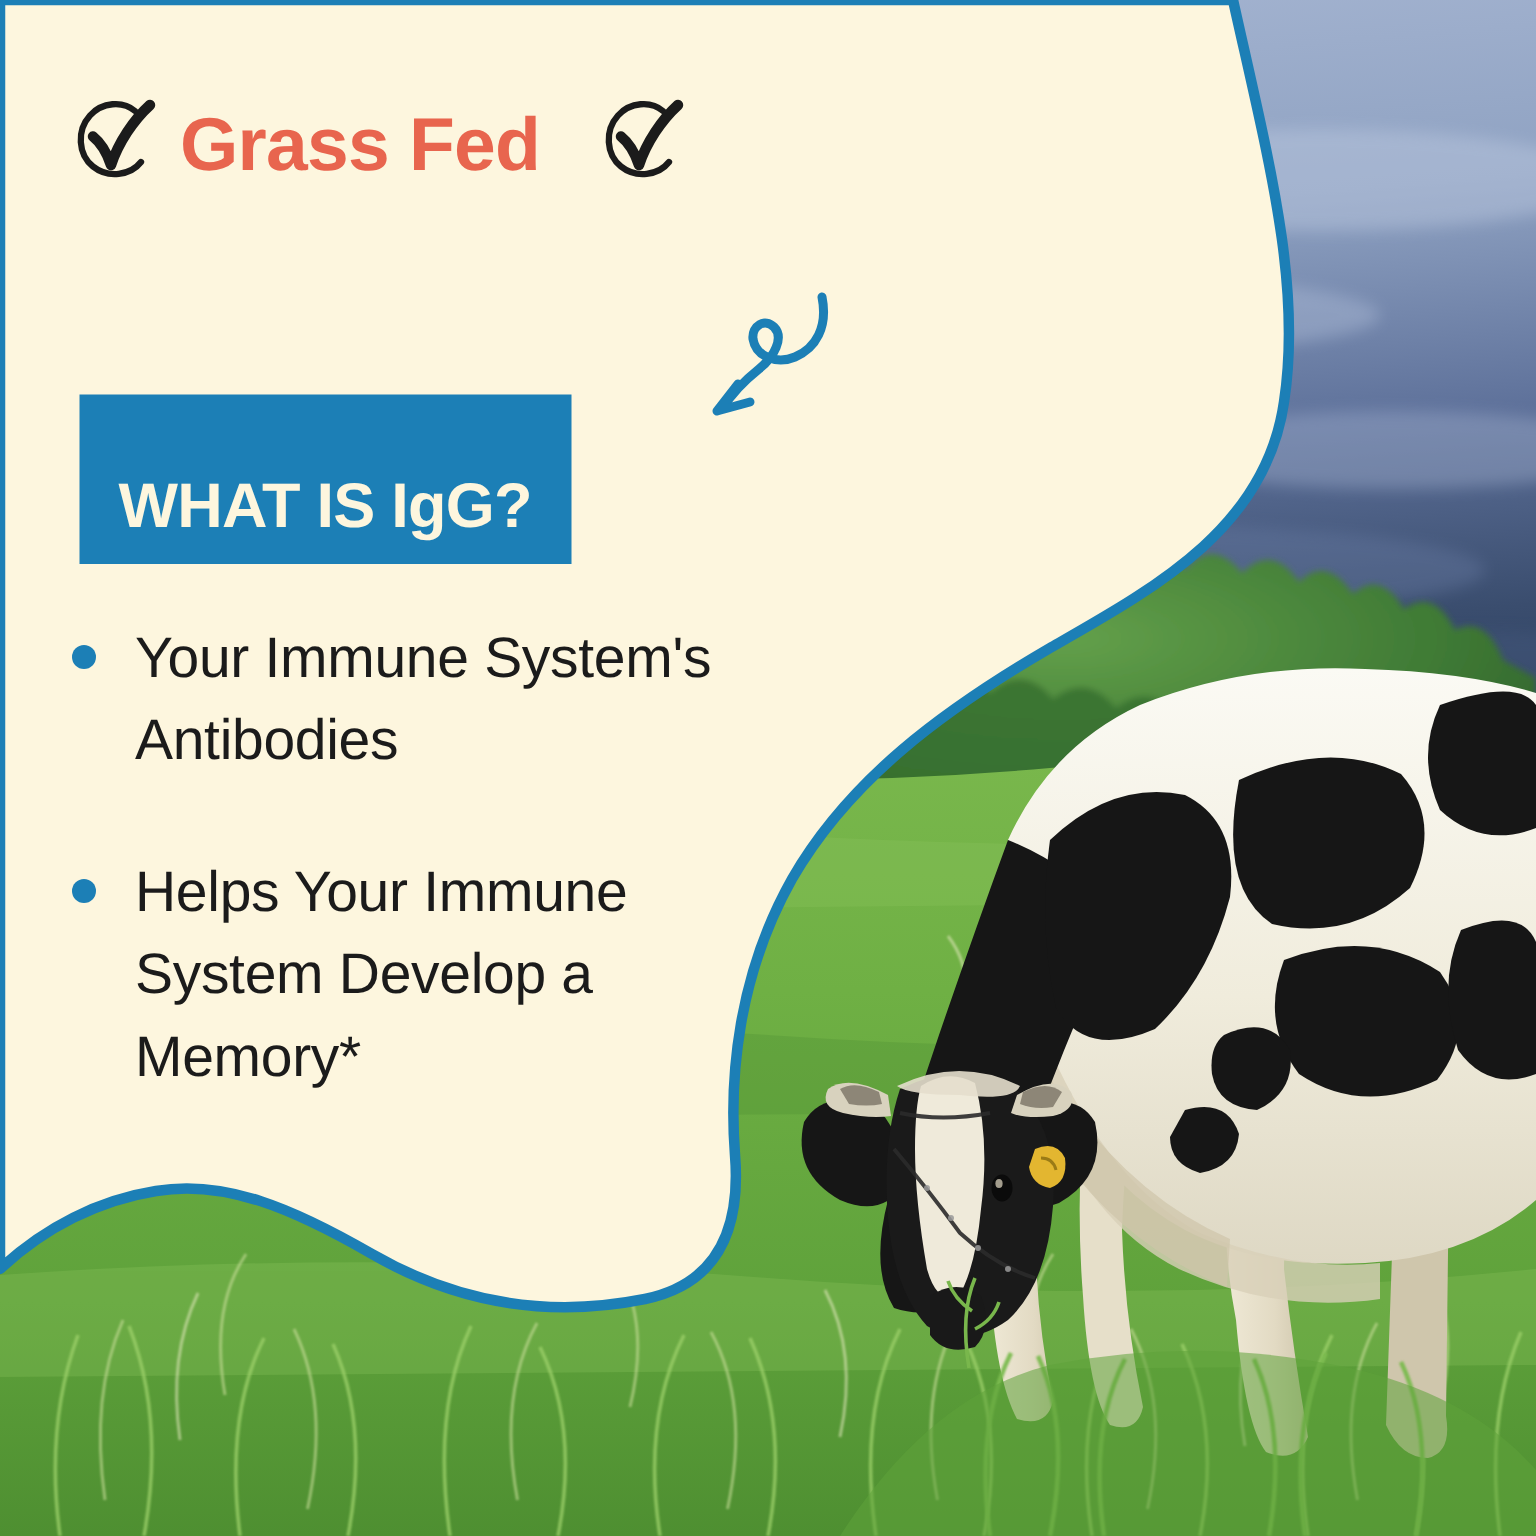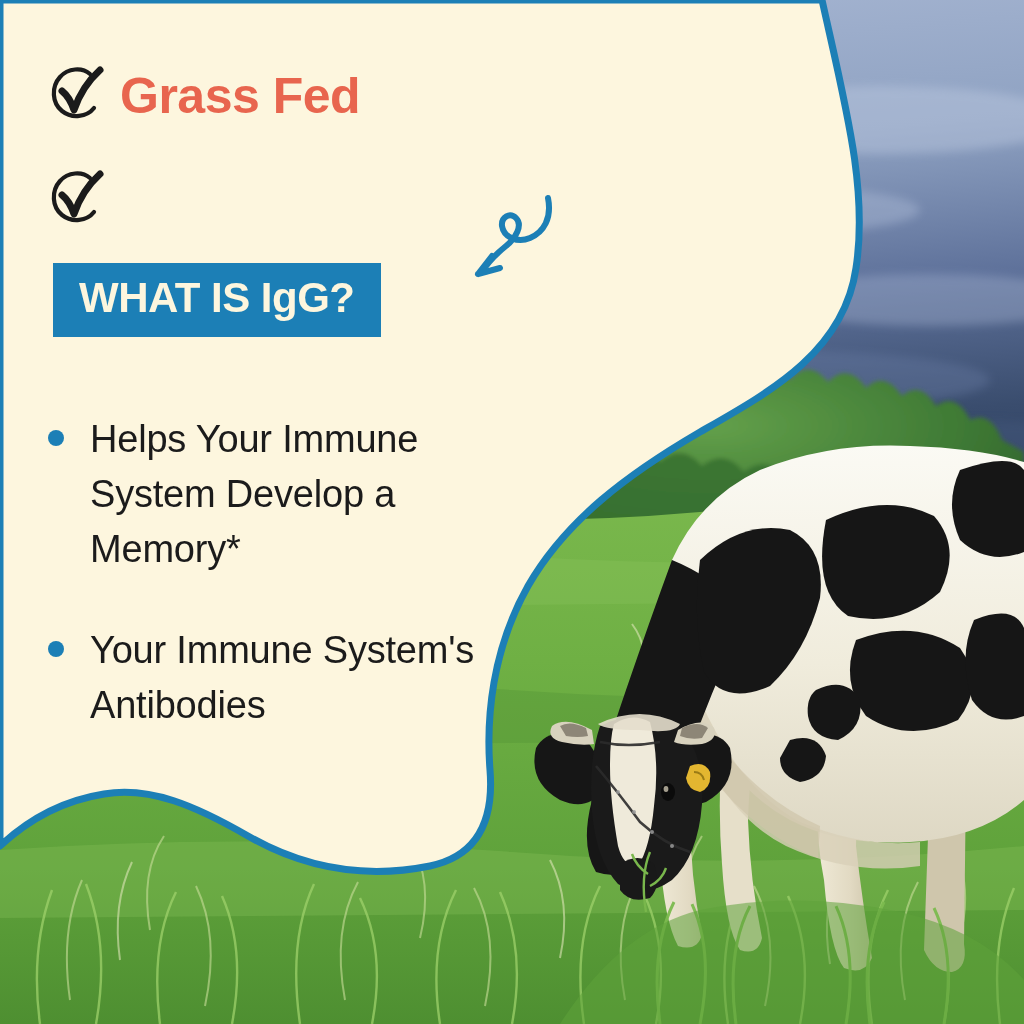--- a/index.html
+++ b/index.html
@@ -14,39 +14,39 @@
   .photo{position:absolute;inset:0;overflow:hidden;}
   .photo svg{display:block;width:1024px;height:1024px;}
 
   
   .panel-layer{position:absolute;inset:0;}
   .panel-layer svg{display:block;width:1024px;height:1024px;}
 
   
   .content{position:absolute;inset:0;}
 
-  .badges{position:absolute;left:48px;top:64px;display:flex;align-items:flex-start;gap:40px;flex-direction:column;}
+  .badges{position:absolute;left:48px;top:64px;display:flex;align-items:flex-start;gap:40px;}
   .badge{display:flex;align-items:center;gap:14px;}
   .badge .tick{width:58px;height:64px;flex:none;}
   .badge .btxt{
     font-size:50px;font-weight:bold;color:#E8654E;
     letter-spacing:-0.5px;line-height:1;white-space:nowrap;
   }
 
   .arrow{position:absolute;left:466px;top:192px;width:104px;height:96px;}
 
   .headline{
     position:absolute;left:53px;top:263px;
     background:#1C7FB6;
     padding:14px 26px 18px 26px;
     box-sizing:border-box;
   }
   .headline .htxt{
     font-size:42px;font-weight:bold;color:#FDF6DE;
-    letter-spacing:-0.5px;line-height:1;white-space:nowrap;
+    letter-spacing:-0.5px;line-height:1;white-space:nowrap;margin-top:39px;
   }
 
   .bullets{position:absolute;left:48px;top:412px;width:440px;}
   .bullet{display:flex;align-items:flex-start;gap:26px;margin-bottom:46px;}
   .dot{width:16px;height:16px;border-radius:50%;background:#1C7FB6;flex:none;margin-top:18px;}
   .btext{
     font-size:38px;color:#1B1B1B;line-height:1.45;font-weight:400;
     letter-spacing:-0.2px;
   }
 </style>
@@ -302,22 +302,22 @@
       <path d="M12,82 L34,76 M12,82 L26,64" fill="none" stroke="#1C7FB6" stroke-width="6" stroke-linecap="round"></path>
     </svg>
 
     <div class="headline">
       <div class="htxt">WHAT IS IgG?</div>
     </div>
 
     <div class="bullets">
       <div class="bullet">
         <span class="dot"></span>
-        <span class="btext">Helps Your Immune System Develop a Memory*</span>
+        <span class="btext">Your Immune System's Antibodies</span>
       </div>
       <div class="bullet">
         <span class="dot"></span>
-        <span class="btext">Your Immune System's Antibodies</span>
+        <span class="btext">Helps Your Immune System Develop a Memory*</span>
       </div>
     </div>
 
   </div>
 </div>
 
 </body></html>

